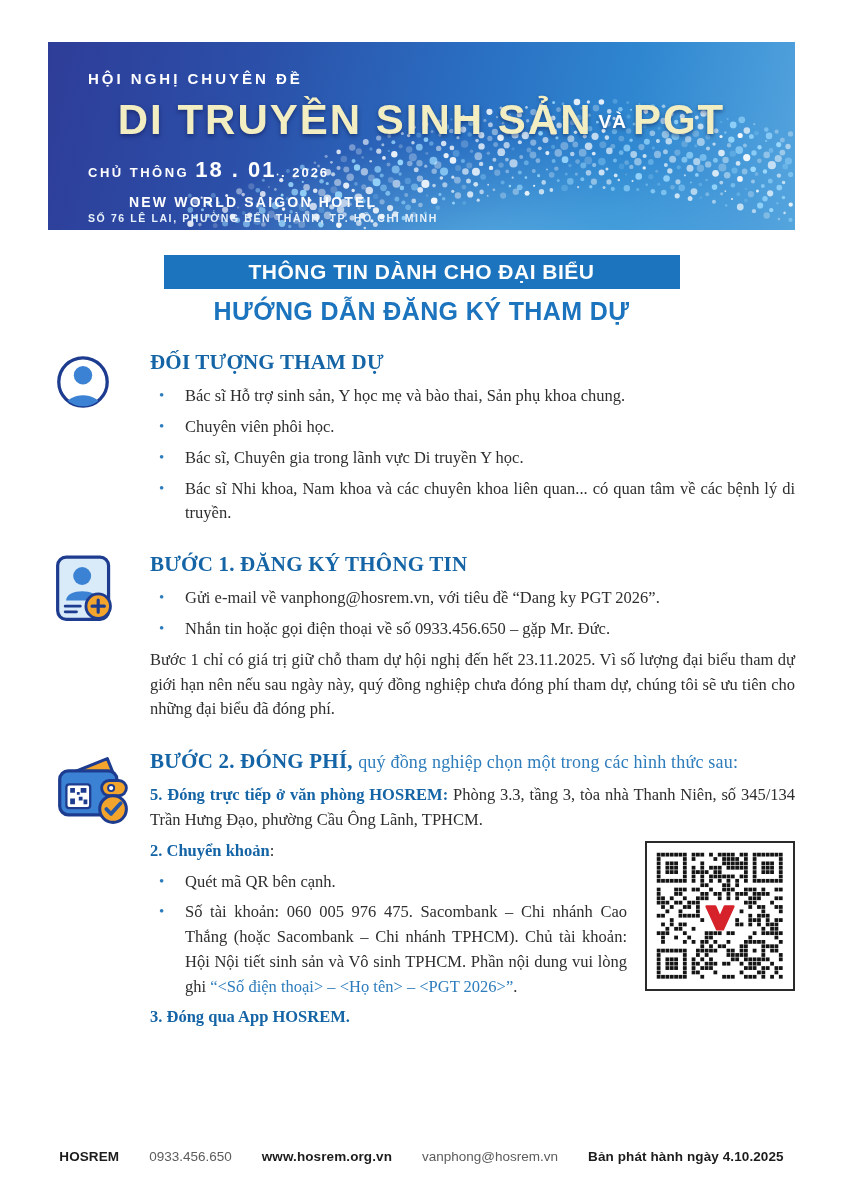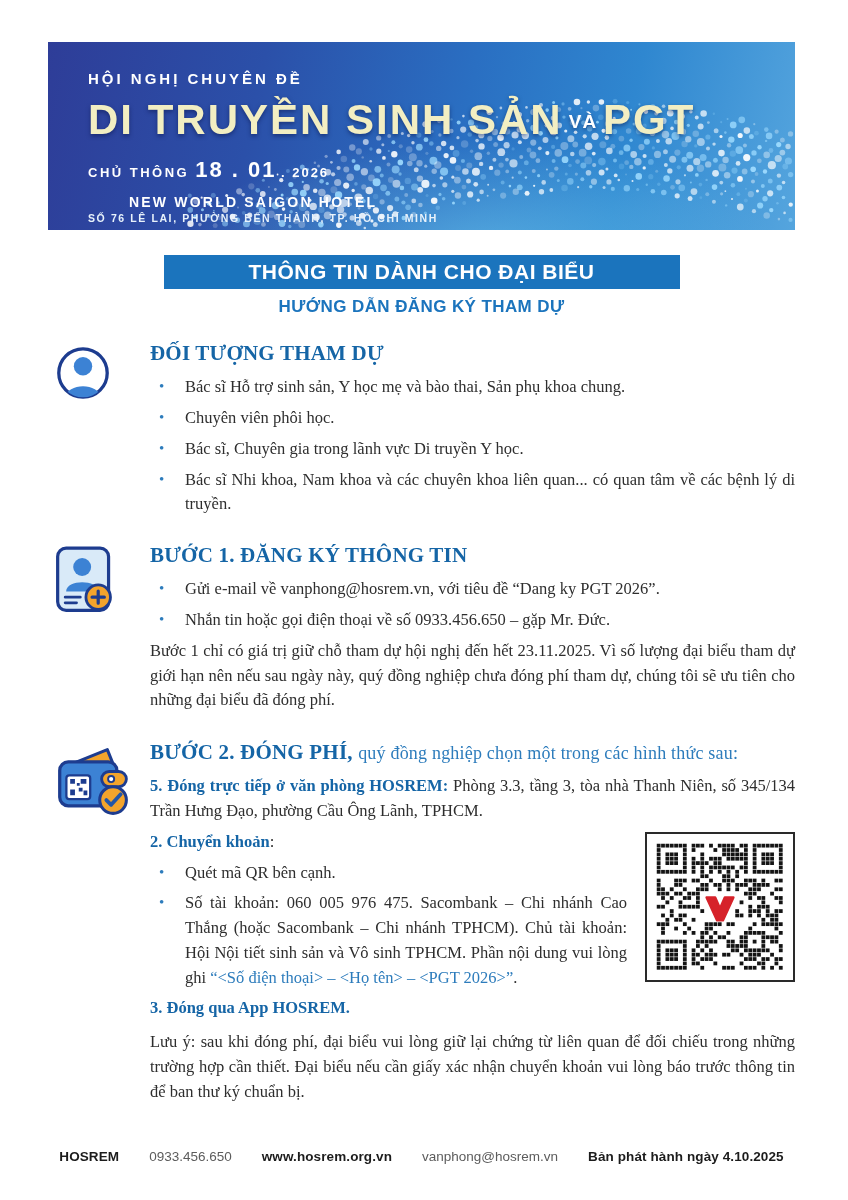--- a/index.html
+++ b/index.html
@@ -26,21 +26,21 @@
     background:
       radial-gradient(ellipse 420px 150px at 58% 108%, rgba(120,215,245,.50), rgba(120,215,245,0) 70%),
       linear-gradient(102deg,#2e3d98 0%, #2b50a9 28%, #2a6fc2 55%, #2f87d0 76%, #55a5de 100%);
   }
   .banner-dots{position:absolute;inset:0;width:100%;height:100%;display:block;}
   .banner-inner{position:relative;z-index:2;padding:28px 40px 0;}
   .kicker{
     font-family:"Liberation Sans","DejaVu Sans",sans-serif;
     font-size:15px;font-weight:600;letter-spacing:3px;color:#ffffff;
   }
-  .btitle{margin-top:9px;text-align:left;white-space:nowrap;
+  .btitle{margin-top:9px;text-align:center;white-space:nowrap;
     font-family:"Liberation Sans","DejaVu Sans",sans-serif;color:#f2eec2;
     text-shadow:0 2px 4px rgba(8,18,70,.5);}
   .t-main{font-size:42px;font-weight:800;letter-spacing:2px;}
   .t-conn{font-size:19px;font-weight:700;color:#ffffff;letter-spacing:1px;margin:0 6px;vertical-align:6px;}
   .bdate{margin-top:13px;color:#ffffff;font-family:"Liberation Sans","DejaVu Sans",sans-serif;}
   .d-pre{font-size:13px;font-weight:600;letter-spacing:2.5px;}
   .d-main{font-size:22px;font-weight:700;letter-spacing:2px;margin-left:6px;}
   .d-year{font-size:13px;font-weight:700;letter-spacing:2px;}
   .venue-name{margin-top:11px;color:#ffffff;font-family:"Liberation Sans","DejaVu Sans",sans-serif;
     font-size:14px;font-weight:700;letter-spacing:2.2px;margin-left:41px;}
@@ -50,21 +50,21 @@
   
   .box-title{
     margin:25px auto 0;width:516px;height:34px;background:var(--accent);
     color:#ffffff;font-family:"Liberation Sans","DejaVu Sans",sans-serif;
     font-size:21px;font-weight:700;letter-spacing:.5px;
     display:flex;align-items:center;justify-content:center;flex:none;
   }
   .subtitle{
     margin-top:8px;text-align:center;color:var(--accent);
     font-family:"Liberation Sans","DejaVu Sans",sans-serif;
-    font-size:17px;font-weight:700;letter-spacing:.4px;flex:none;
+    font-size:25px;font-weight:700;letter-spacing:.4px;flex:none;
   }
 
   
   .sec{display:flex;margin-top:19px;}
   .sec-audience{margin-top:23px;}
   .icon-col{width:102px;flex:none;padding-left:4px;padding-top:2px;}
   .content{flex:1;min-width:0;}
   h2{
     font-size:21px;font-weight:700;color:var(--heading);
     letter-spacing:.2px;margin:0 0 8px;line-height:1.3;
@@ -1149,21 +1149,20 @@
 
       <p class="opt"><span class="lbl">2. Chuyển khoản</span><span>:</span></p>
 
       <ul class="blist">
         <li><span class="bm">•</span><span>Quét mã QR bên cạnh.</span></li>
         <li><span class="bm">•</span><span>Số tài khoản: 060 005 976 475. Sacombank – Chi nhánh Cao Thắng (hoặc Sacombank – Chi nhánh TPHCM). Chủ tài khoản: Hội Nội tiết sinh sản và Vô sinh TPHCM. Phần nội dung vui lòng ghi </span><span class="quote-blue">“&lt;Số điện thoại&gt; – &lt;Họ tên&gt; – &lt;PGT 2026&gt;”</span><span>.</span></li>
       </ul>
 
       <p class="lbl opt3">3. Đóng qua App HOSREM.</p>
 
-      <p class="note-clear">Lưu ý: sau khi đóng phí, đại biểu vui lòng giữ lại chứng từ liên quan để đối chiếu trong những trường hợp cần thiết. Đại biểu nếu cần giấy xác nhận chuyển khoản vui lòng báo trước thông tin để ban thư ký chuẩn bị.</p>
     </div>
   </section>
 
   <footer class="footer">
     <span class="f-bold">HOSREM</span>
     <span class="f-gray">0933.456.650</span>
     <span class="f-bold">www.hosrem.org.vn</span>
     <span class="f-gray">vanphong@hosrem.vn</span>
     <span class="f-bold">Bản phát hành ngày 4.10.2025</span>
   </footer>

